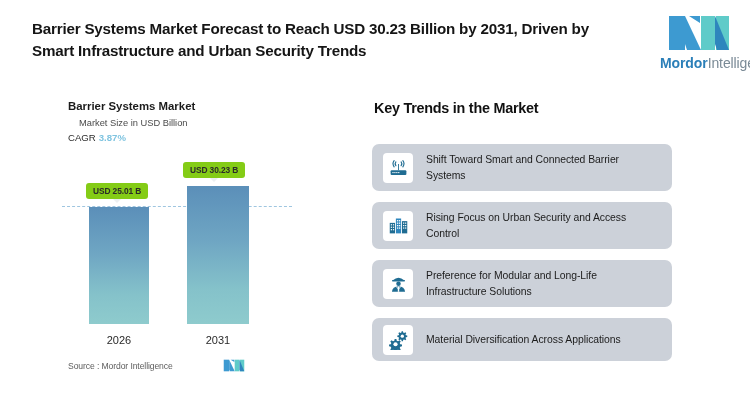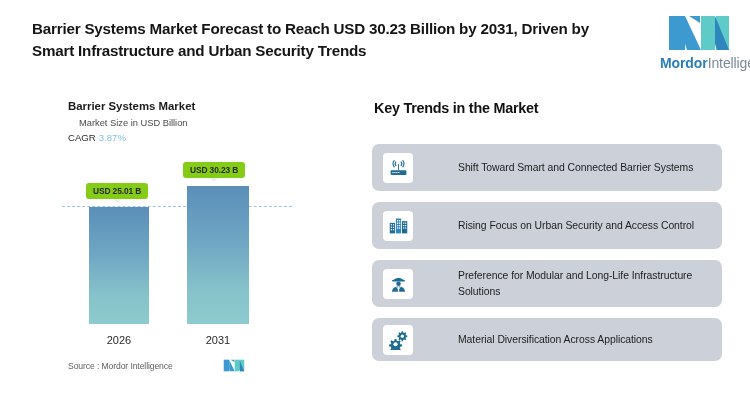--- a/index.html
+++ b/index.html
@@ -31,21 +31,21 @@
   .chart-panel { position: absolute; left: 12px; top: 92px; width: 352px; height: 300px; }
   .chart-title {
     position: absolute; left: 56px; top: 8px;
     font-size: 11.4px; font-weight: bold; color: #1b1b1b;
   }
   .chart-subtitle {
     position: absolute; left: 56px; top: 26px;
     font-size: 9.3px; color: #4a4a4a; margin-left: 11px;
   }
   .cagr-row { position: absolute; left: 56px; top: 40px; font-size: 9.6px; color: #2d2d2d; }
-  .cagr-value { color: #7fc4e0; font-weight: normal; margin-left: 3px; }
+  .cagr-value { color: #7fc4e0; font-weight: bold; margin-left: 3px; }
 
   .plot { position: absolute; left: 0; top: 0; width: 352px; height: 300px; }
   .dash-line {
     position: absolute; left: 50px; top: 114px; width: 230px; height: 0;
     border-top: 1px dashed #9fc6e0;
   }
   .bar {
     position: absolute; bottom: 68px;
     background: linear-gradient(180deg, #5b8fb9 0%, #6fa6c3 40%, #85c2ca 75%, #8ecbcd 100%);
   }
@@ -78,23 +78,23 @@
   .source-mark { margin-left: 50px; width: 22px; height: 13px; display: block; }
 
   
   .trends-panel { position: absolute; left: 372px; top: 92px; width: 352px; height: 300px; }
   .trends-heading {
     position: absolute; left: 2px; top: 8px;
     font-size: 14.4px; font-weight: bold; color: #111111; letter-spacing: -0.25px;
   }
   .trend-list { position: absolute; left: 0; top: 52px; width: 350px; }
   .trend-card {
-    position: relative; width: 350px; height: 47px;
+    position: relative; width: 300px; height: 47px;
     background: #ccd1d9; border-radius: 7px;
-    margin-bottom: 11px; display: flex; align-items: center; gap: 32px;
+    margin-bottom: 11px; display: flex; align-items: center;
   }
   .trend-card.short { height: 43px; }
   .icon-box {
     width: 30px; height: 30px; min-width: 30px; margin-left: 11px;
     background: #ffffff; border-radius: 4px;
     display: flex; align-items: center; justify-content: center;
   }
   .icon-box svg { width: 21px; height: 21px; display: block; }
   .trend-text {
     margin-left: 13px; font-size: 10.4px; line-height: 1.45;

